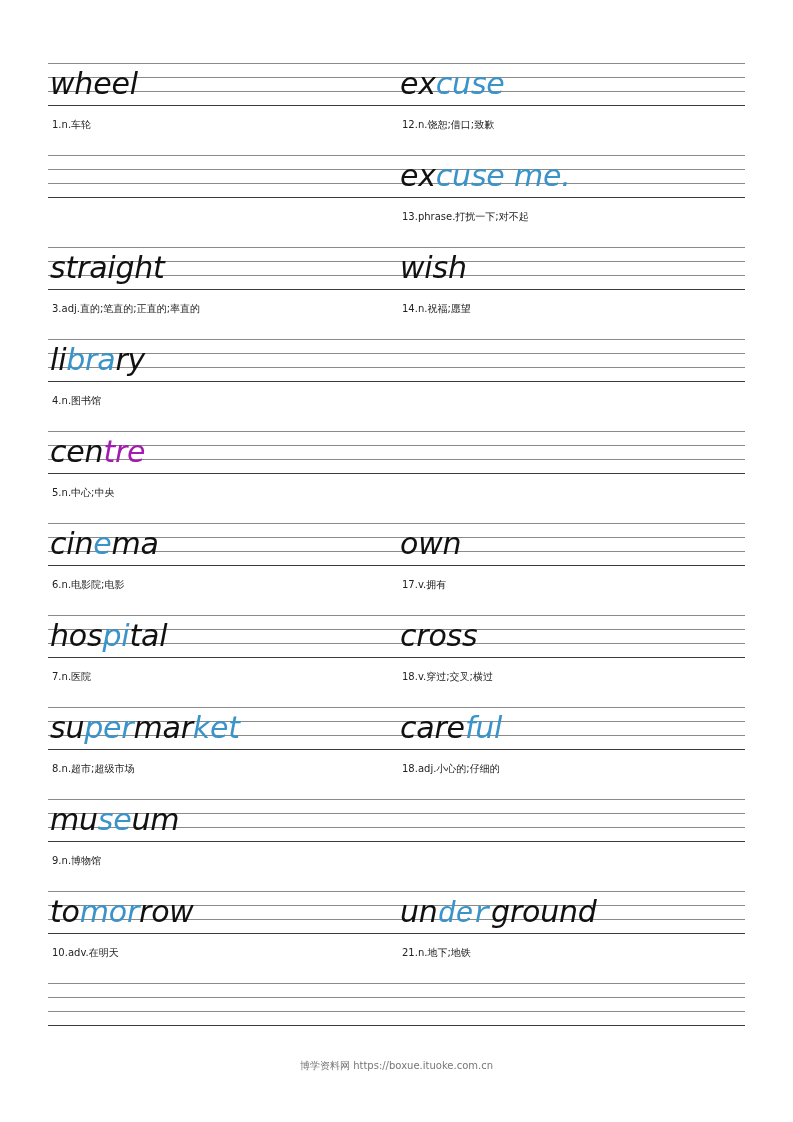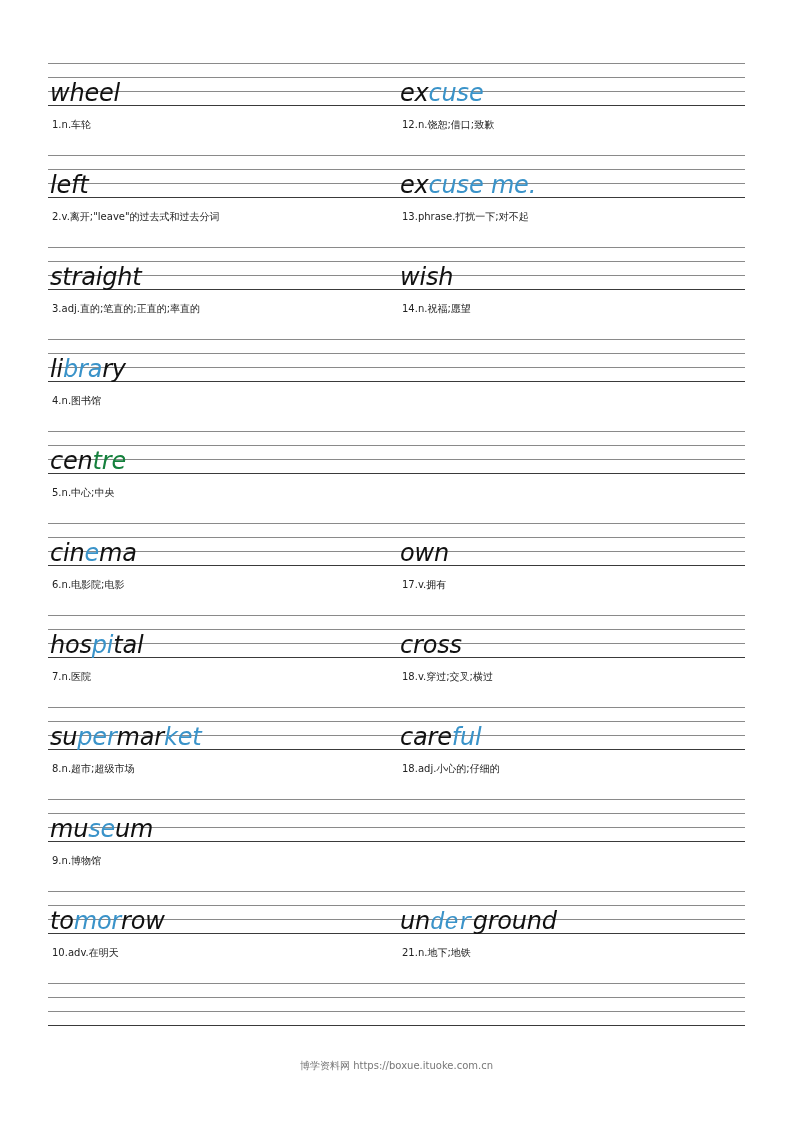--- a/index.html
+++ b/index.html
@@ -6,21 +6,21 @@
   body { width:793px; height:1122px; position:relative; overflow:hidden; font-family:"DejaVu Sans", sans-serif; }
   .row { position:absolute; left:48px; width:697px; height:92px; }
   .line { position:absolute; left:0; width:697px; height:1px; background:#8a8a8a; }
   .line.l1 { top:0; }
   .line.l2 { top:14px; }
   .line.l3 { top:28px; }
   .line.l4 { top:42px; background:#3a3a3a; }
   .cell { position:absolute; top:0; height:92px; }
   .cell.left { left:0; width:350px; }
   .cell.right { left:350px; width:347px; }
-  .word { position:absolute; left:2px; top:15px; font-family:"DejaVu Sans", sans-serif; font-style:italic; font-size:24px; line-height:30px; color:#111111; white-space:nowrap; letter-spacing:-0.2px; }
+  .word { position:absolute; left:2px; top:6px; font-family:"DejaVu Sans", sans-serif; font-style:italic; font-size:30px; line-height:30px; color:#111111; white-space:nowrap; letter-spacing:-0.2px; }
   .word .hl { color:#3a93c9; }
   .def { position:absolute; left:4px; top:53px; font-size:10px; line-height:18px; color:#222222; white-space:nowrap; }
   .footer { position:absolute; left:0; width:793px; top:1059px; text-align:center; font-size:10px; color:#777777; }
 </style>
 </head>
 <body>
 
 <div id="sheet">
     <div class="row" style="top: 63px;">
       <div class="line l1"></div>
@@ -34,24 +34,20 @@
       <div class="cell right">
         <div class="word"><span>ex</span><span class="hl" style="color: rgb(58, 147, 201);">cuse</span></div>
         <div class="def">12.n.饶恕;借口;致歉</div>
       </div>
     </div>
     <div class="row" style="top: 155px;">
       <div class="line l1"></div>
       <div class="line l2"></div>
       <div class="line l3"></div>
       <div class="line l4"></div>
-      <div class="cell left">
-        <div class="word"><span>left</span></div>
-        <div class="def">2.v.离开;"leave"的过去式和过去分词</div>
-      </div>
       <div class="cell right">
         <div class="word"><span>ex</span><span class="hl" style="color: rgb(58, 147, 201);">cuse me.</span></div>
         <div class="def">13.phrase.打扰一下;对不起</div>
       </div>
     </div>
     <div class="row" style="top: 247px;">
       <div class="line l1"></div>
       <div class="line l2"></div>
       <div class="line l3"></div>
       <div class="line l4"></div>
@@ -73,21 +69,21 @@
         <div class="word"><span>li</span><span class="hl" style="color: rgb(58, 147, 201);">bra</span><span>ry</span></div>
         <div class="def">4.n.图书馆</div>
       </div>
     </div>
     <div class="row" style="top: 431px;">
       <div class="line l1"></div>
       <div class="line l2"></div>
       <div class="line l3"></div>
       <div class="line l4"></div>
       <div class="cell left">
-        <div class="word"><span>cen</span><span class="hl" style="color: #15803d;">tre</span></div>
+        <div class="word"><span>cen</span><span class="hl" style="color: #a21caf;">tre</span></div>
         <div class="def">5.n.中心;中央</div>
       </div>
     </div>
     <div class="row" style="top: 523px;">
       <div class="line l1"></div>
       <div class="line l2"></div>
       <div class="line l3"></div>
       <div class="line l4"></div>
       <div class="cell left">
         <div class="word"><span>cin</span><span class="hl" style="color: rgb(58, 147, 201);">e</span><span>ma</span></div>

